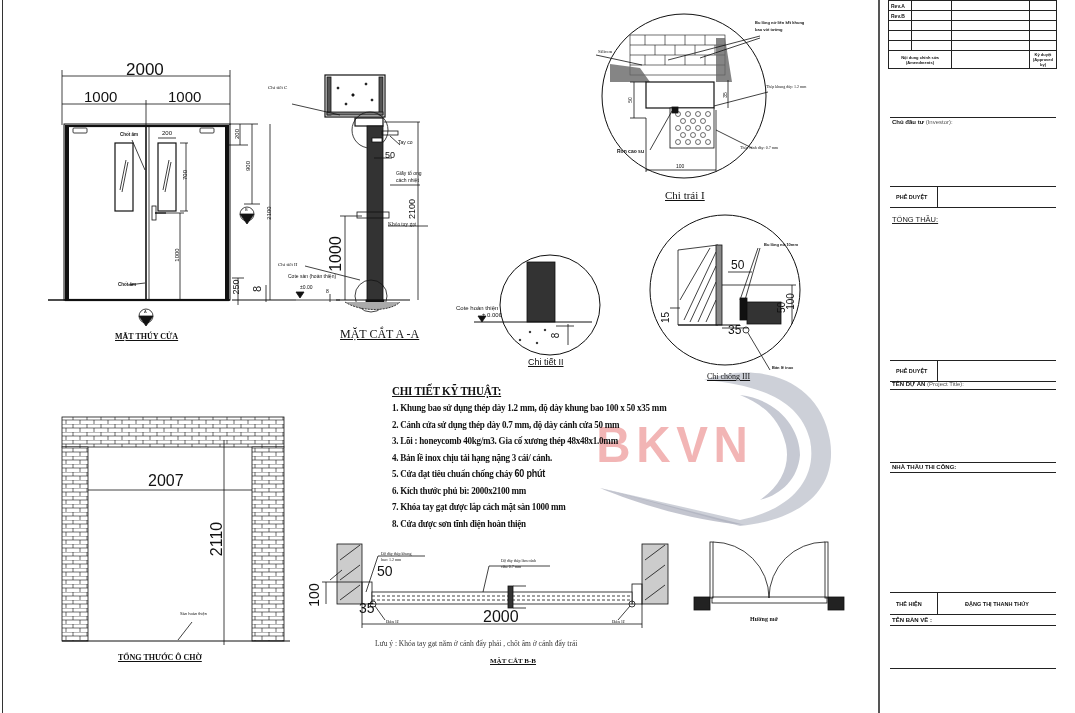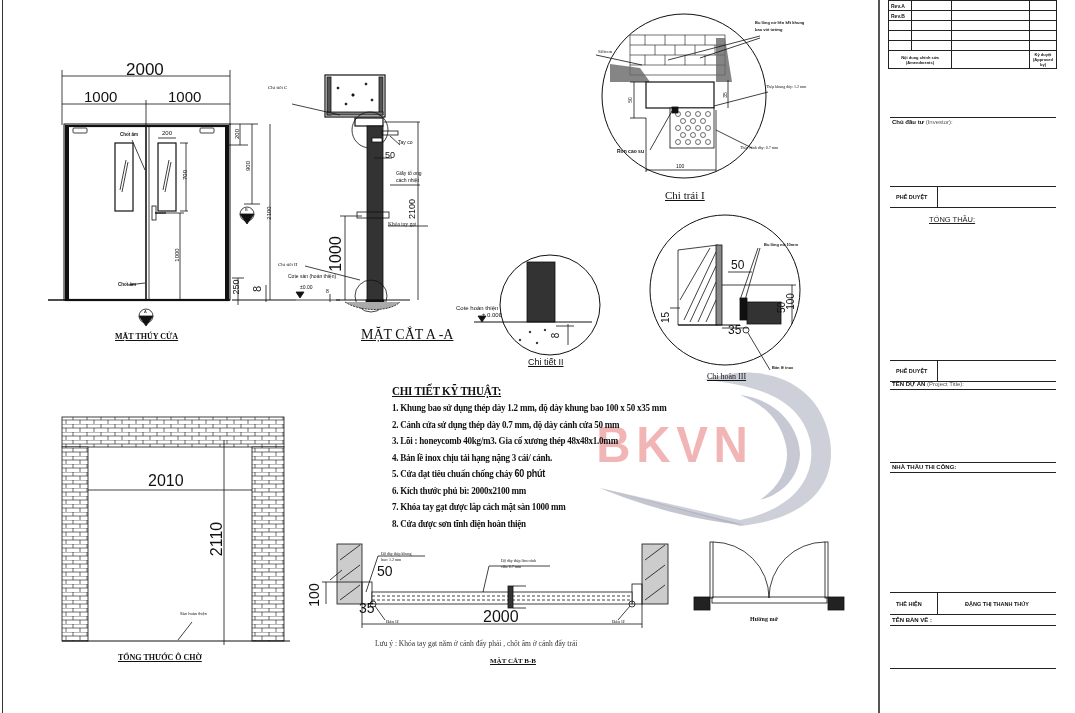--- a/index.html
+++ b/index.html
@@ -155,21 +155,21 @@
   <div class="txt dim" style="left:385px;top:150px;font-size:9px;">50</div>
   <div class="txt" style="left:396px;top:170px;font-size:5px;">Giấy tổ ong</div>
   <div class="txt" style="left:396px;top:177px;font-size:5px;">cách nhiệt</div>
   <div class="txt dim" style="left:402px;top:204px;font-size:9px;transform:rotate(-90deg);">2100</div>
   <div class="txt" style="left:388px;top:221px;font-size:5.5px;font-family:'Liberation Serif',serif;">Khóa tay gạt</div>
   <div class="txt dim" style="left:318px;top:245px;font-size:16px;transform:rotate(-90deg);">1000</div>
   <div class="txt" style="left:278px;top:262px;font-size:5px;font-family:'Liberation Serif',serif;">Chi tiết II</div>
   <div class="txt" style="left:288px;top:273px;font-size:5px;">Cote sàn (hoàn thiện)</div>
   <div class="txt" style="left:300px;top:284px;font-size:5px;">±0.00</div>
   <div class="txt" style="left:326px;top:288px;font-size:5px;">8</div>
-  <div class="txt caption" style="left:361px;top:327px;font-weight:normal;font-size:14px;">MẶT CẮT A -A</div>
+  <div class="txt caption" style="left:340px;top:327px;font-weight:normal;font-size:12px;">MẶT CẮT A -A</div>
 
   <svg class="draw" width="878" height="713">
     <g stroke="#111" fill="none" stroke-width="0.8">
       <circle cx="684" cy="96" r="82" stroke-width="1"></circle>
       <g stroke-width="0.6">
         <rect x="630" y="35" width="95" height="40" fill="#fff"></rect>
         <line x1="630" y1="45" x2="725" y2="45"></line>
           <line x1="630" y1="55" x2="725" y2="55"></line>
           <line x1="630" y1="65" x2="725" y2="65"></line>
         <line x1="645" y1="35" x2="645" y2="45"></line>
@@ -278,21 +278,21 @@
       <line x1="670" y1="308" x2="680" y2="308"></line>
     </g>
   </svg>
   <div class="txt dim" style="left:731px;top:258px;font-size:12px;">50</div>
   <div class="txt dim" style="left:660px;top:312px;font-size:10px;transform:rotate(-90deg);">15</div>
   <div class="txt dim" style="left:728px;top:323px;font-size:12px;">35</div>
   <div class="txt dim" style="left:776px;top:302px;font-size:10px;transform:rotate(-90deg);">50</div>
   <div class="txt dim" style="left:782px;top:296px;font-size:10px;transform:rotate(-90deg);">100</div>
   <div class="txt" style="left:764px;top:242px;font-size:4px;font-weight:bold;">Bu lông nở 10mm</div>
   <div class="txt" style="left:772px;top:365px;font-size:4px;font-weight:bold;">Bản lề inox</div>
-  <div class="txt" style="left:707px;top:372px;font-size:8px;font-family:'Liberation Serif',serif;text-decoration:underline;">Chi hoàn III</div>
+  <div class="txt" style="left:707px;top:372px;font-size:8px;font-family:'Liberation Serif',serif;text-decoration:underline;">Chi chống III</div>
 
   <div class="tech">
     <div class="h">CHI TIẾT KỸ THUẬT:</div>
     <div class="li">1. Khung bao sử dụng thép dày 1.2 mm, độ dày khung bao 100 x 50 x35 mm</div>
     <div class="li">2. Cánh cửa sử dụng thép dày 0.7 mm, độ dày cánh cửa 50 mm</div>
     <div class="li">3. Lõi : honeycomb 40kg/m3. Gia cố xương thép 48x48x1.0mm</div>
     <div class="li">4. Bản lề inox chịu tải hạng nặng 3 cái/ cánh.</div>
     <div class="li"><span>5. Cửa đạt tiêu chuẩn chống cháy </span><span class="sans">60 phút</span></div>
     <div class="li">6. Kích thước phủ bì: 2000x2100 mm</div>
     <div class="li">7. Khóa tay gạt được lắp cách mặt sàn 1000 mm</div>
@@ -312,21 +312,21 @@
     <rect x="62" y="417" width="222" height="30" fill="url(#brick)" stroke="#111" stroke-width="0.8"></rect>
     <rect x="62" y="447" width="26" height="194" fill="url(#brick)" stroke="#111" stroke-width="0.8"></rect>
     <rect x="252" y="447" width="32" height="194" fill="url(#brick)" stroke="#111" stroke-width="0.8"></rect>
     <g stroke="#111" stroke-width="0.8">
       <line x1="62" y1="641" x2="290" y2="641" stroke-width="1"></line>
       <line x1="88" y1="490" x2="252" y2="490"></line>
       <line x1="224" y1="440" x2="224" y2="645"></line>
       <line x1="178" y1="640" x2="192" y2="622"></line>
     </g>
   </svg>
-  <div class="txt dim" style="left:148px;top:472px;font-size:16px;">2010</div>
+  <div class="txt dim" style="left:148px;top:472px;font-size:16px;">2007</div>
   <div class="txt dim" style="left:200px;top:530px;font-size:16px;transform:rotate(-90deg);">2110</div>
   <div class="txt" style="left:180px;top:611px;font-size:4px;">Sàn hoàn thiện</div>
   <div class="txt caption" style="left:118px;top:653px;">TỔNG THƯỚC Ô CHỜ</div>
 
   <svg class="draw" width="878" height="713">
     <g stroke="#111" fill="none" stroke-width="0.8">
       <rect x="337" y="544" width="25" height="60" fill="#ccc"></rect>
       <line x1="340" y1="560" x2="360" y2="545"></line>
         <line x1="340" y1="580" x2="360" y2="565"></line>
         <line x1="340" y1="600" x2="360" y2="585"></line>
@@ -424,21 +424,21 @@
     </tbody>
       </table>
 
     <div class="tb-line" style="top:117px;"></div>
     <div class="tb-label" style="top:119px;"><span>Chủ đầu tư</span> <span class="sub">(Investor):</span></div>
 
     <div class="tb-box" style="top:186px;height:20px;">
       <div class="cell1">PHÊ DUYỆT</div>
       <div class="cell2"></div>
     </div>
-    <div class="tb-label" style="top:215px;font-size:7.5px;font-weight:normal;text-decoration:underline;color:#222;margin-left:37px;">TỔNG THẦU:</div>
+    <div class="tb-label" style="top:215px;font-size:7.5px;font-weight:normal;text-decoration:underline;color:#222;">TỔNG THẦU:</div>
 
     <div class="tb-box" style="top:360px;height:20px;">
       <div class="cell1">PHÊ DUYỆT</div>
       <div class="cell2"></div>
     </div>
     <div class="tb-label" style="top:381px;"><span>TÊN DỰ ÁN</span> <span class="sub">(Project Title):</span></div>
     <div class="tb-line" style="top:389px;"></div>
 
     <div class="tb-line" style="top:462px;"></div>
     <div class="tb-label" style="top:464px;">NHÀ THẦU THI CÔNG:</div>

